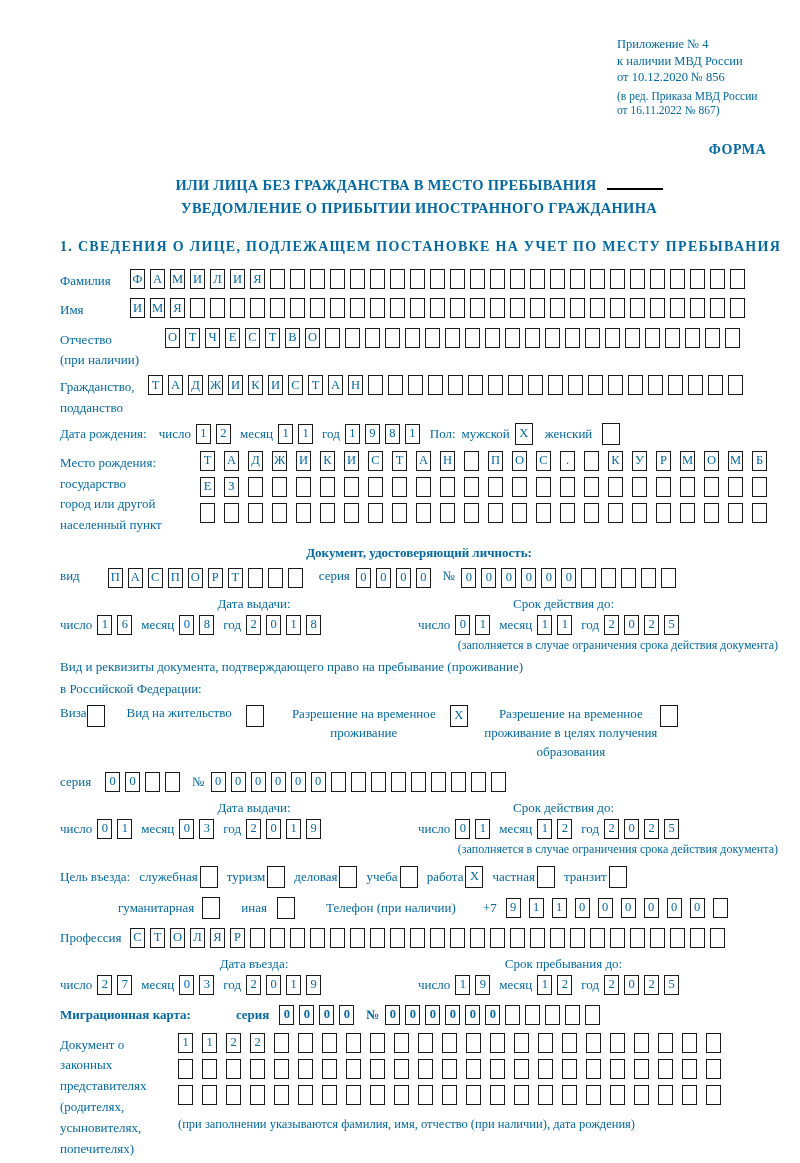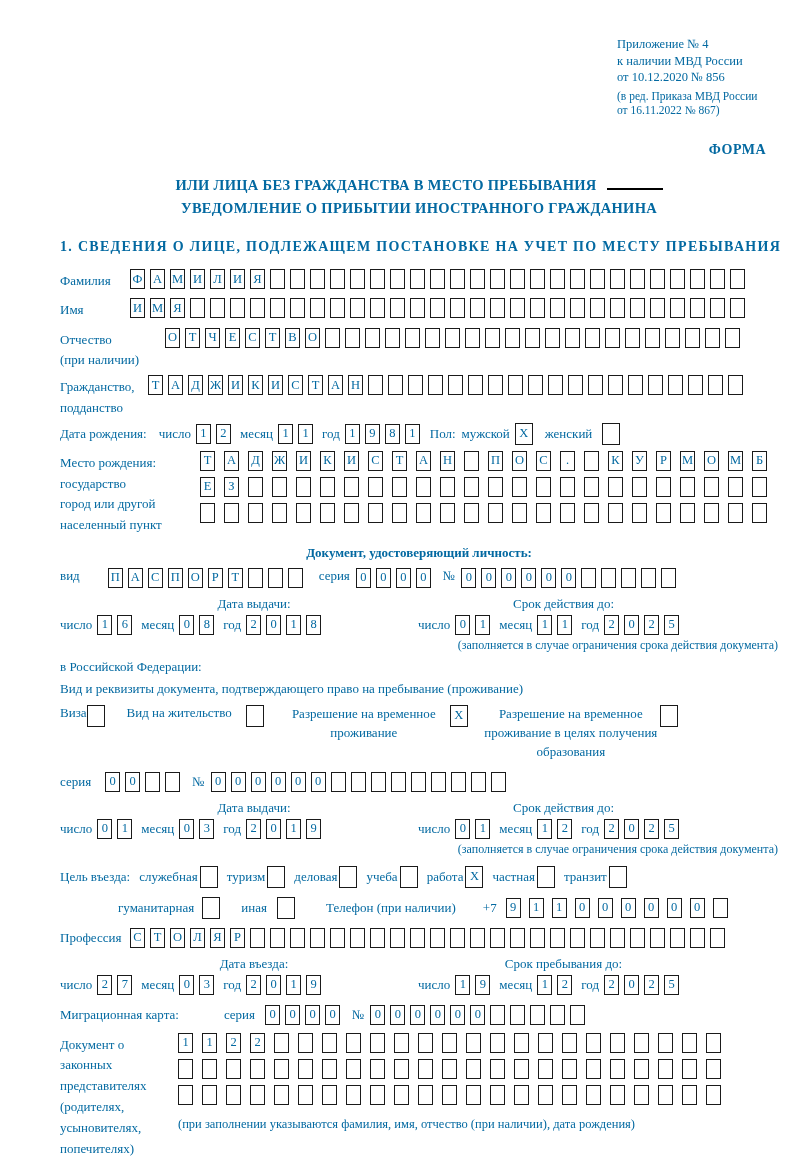--- a/index.html
+++ b/index.html
@@ -423,22 +423,22 @@
             <span class="box">2</span>
             <span class="box">0</span>
             <span class="box">2</span>
             <span class="box">5</span>
           </span>
       </div>
     </div>
   </div>
   <div class="note">(заполняется в случае ограничения срока действия документа)</div>
 
+  <div style="margin-top:6px;">Вид и реквизиты документа, подтверждающего право на пребывание (проживание)</div>
   <div style="margin-top:6px;">в Российской Федерации:</div>
-  <div style="margin-top:6px;">Вид и реквизиты документа, подтверждающего право на пребывание (проживание)</div>
 
   <div class="row" style="margin-top:8px;gap:14px;">
     <span class="opt">
       <span>Виза</span>
       <span class="boxes cb">
           <span class="box"></span>
         </span>
     </span>
     <span class="opt" style="margin-left:8px;">
       <span>Вид на жительство</span>
@@ -687,21 +687,21 @@
         <span class="boxes">
             <span class="box">2</span>
             <span class="box">0</span>
             <span class="box">2</span>
             <span class="box">5</span>
           </span>
       </div>
     </div>
   </div>
 
-  <div class="row" style="align-items:center;margin-top:10px;">
+  <div class="row" style="align-items:center;margin-top:10px;font-weight:bold;">
     <span>Миграционная карта:</span>
     <span style="margin-left:45px;">серия</span>
     <span class="boxes" style="margin-left:10px;">
         <span class="box">0</span>
         <span class="box">0</span>
         <span class="box">0</span>
         <span class="box">0</span>
       </span>
     <span class="inline-gap">№</span>
     <span class="boxes">

